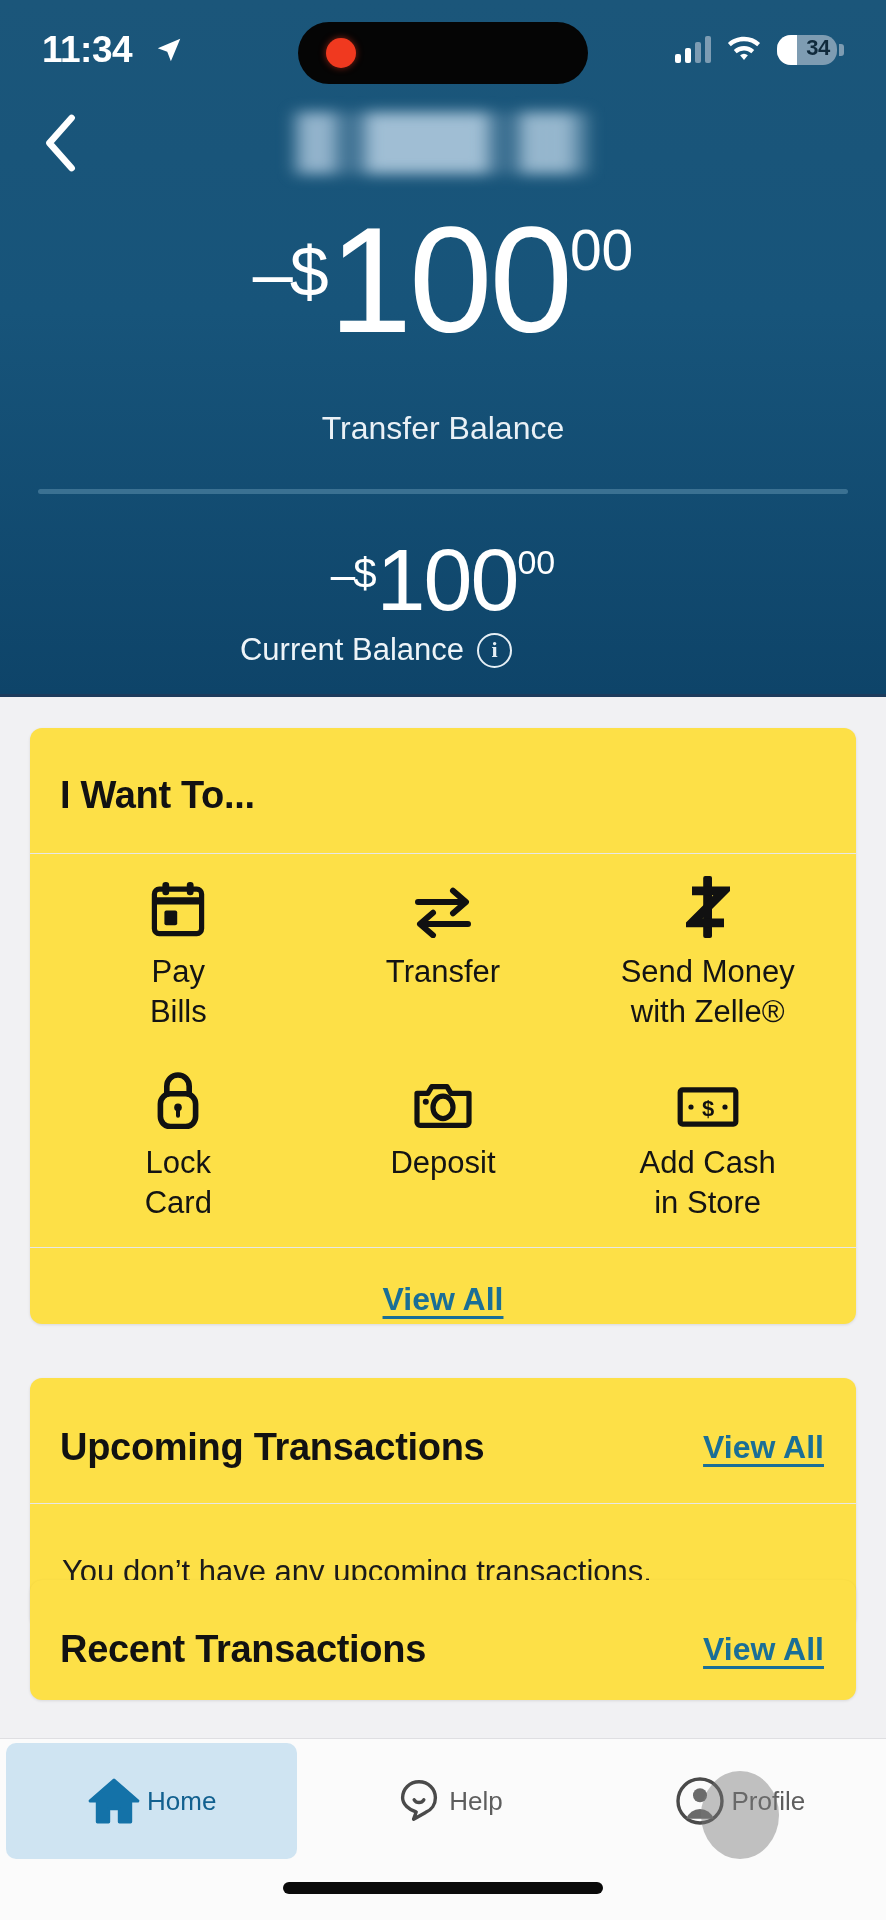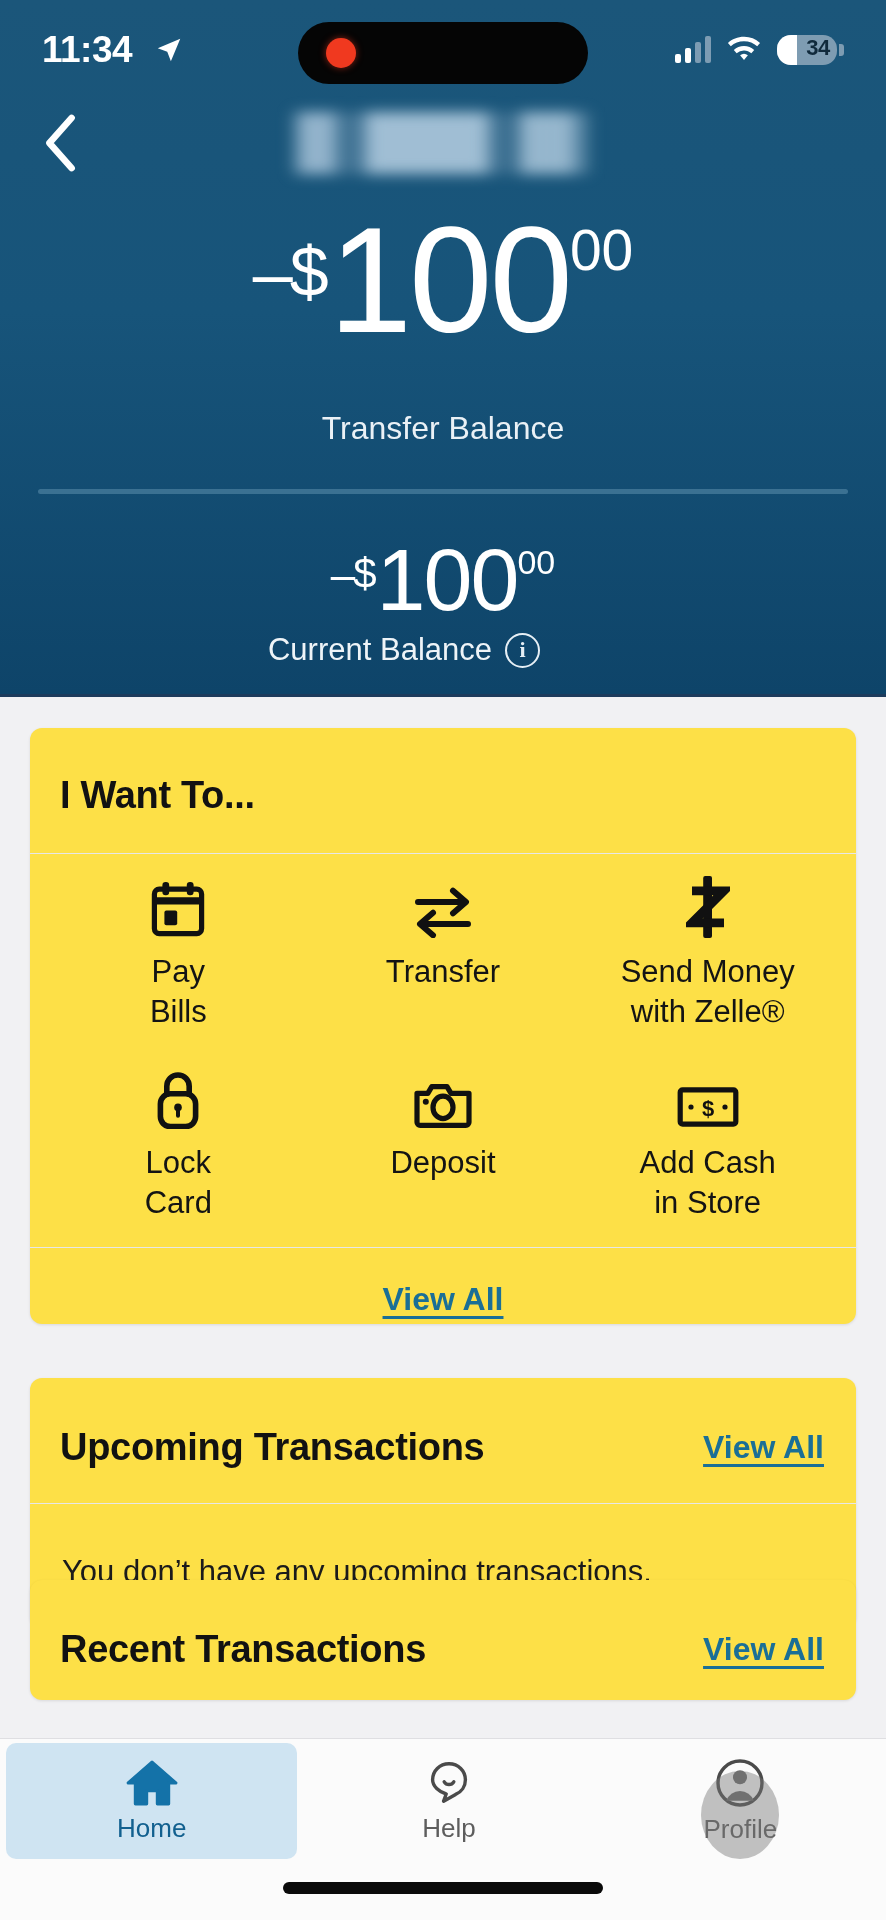--- a/index.html
+++ b/index.html
@@ -101,21 +101,21 @@
     position:absolute; top:536px; left:0; width:886px;
     text-align:center; color:#ffffff; font-weight:300; line-height:1;
   }
   .bal-sec .sign { font-size:44px; vertical-align:20px; letter-spacing:-2px; }
   .bal-sec .dollar { font-size:42px; vertical-align:22px; }
   .bal-sec .whole { font-size:88px; letter-spacing:-2px; }
   .bal-sec .cents { font-size:34px; vertical-align:36px; }
   .bal-sec-label {
     position:absolute; top:632px; left:0; width:752px;
     display:flex; align-items:center; justify-content:center; gap:13px;
-    color:#eef4f8; font-size:31px;margin-left:28px;
+    color:#eef4f8; font-size:31px;
   }
   .info-icon {
     width:35px; height:35px; border-radius:50%;
     border:2.5px solid #e6eff5; color:#e6eff5;
     display:flex; align-items:center; justify-content:center;
     font-size:22px; font-weight:700; font-family:"Liberation Serif", serif;
   }
 
   
   .body-bg {
@@ -169,21 +169,21 @@
   }
 
   
   .tabbar {
     position:absolute; left:0; bottom:0; width:886px; height:182px;
     background:#fbfbfb; border-top:1px solid #dfdfe2;
     display:flex; align-items:flex-start;
   }
   .tab {
     flex:1; height:116px; margin-top:4px;
-    display:flex; flex-direction:column; align-items:center; justify-content:center;
+    display:flex; flex-direction:row; align-items:center; justify-content:center;
     gap:6px; position:relative;
   }
   .tab-active {
     background:#cfe4f2; border-radius:10px;
     margin-left:6px; margin-right:6px;
   }
   .tab-label { font-size:26px; }
   .tab-active .tab-label { color:#12608f; }
   .tab-idle .tab-label { color:#5d5d5d; }
   .touch-dot {

